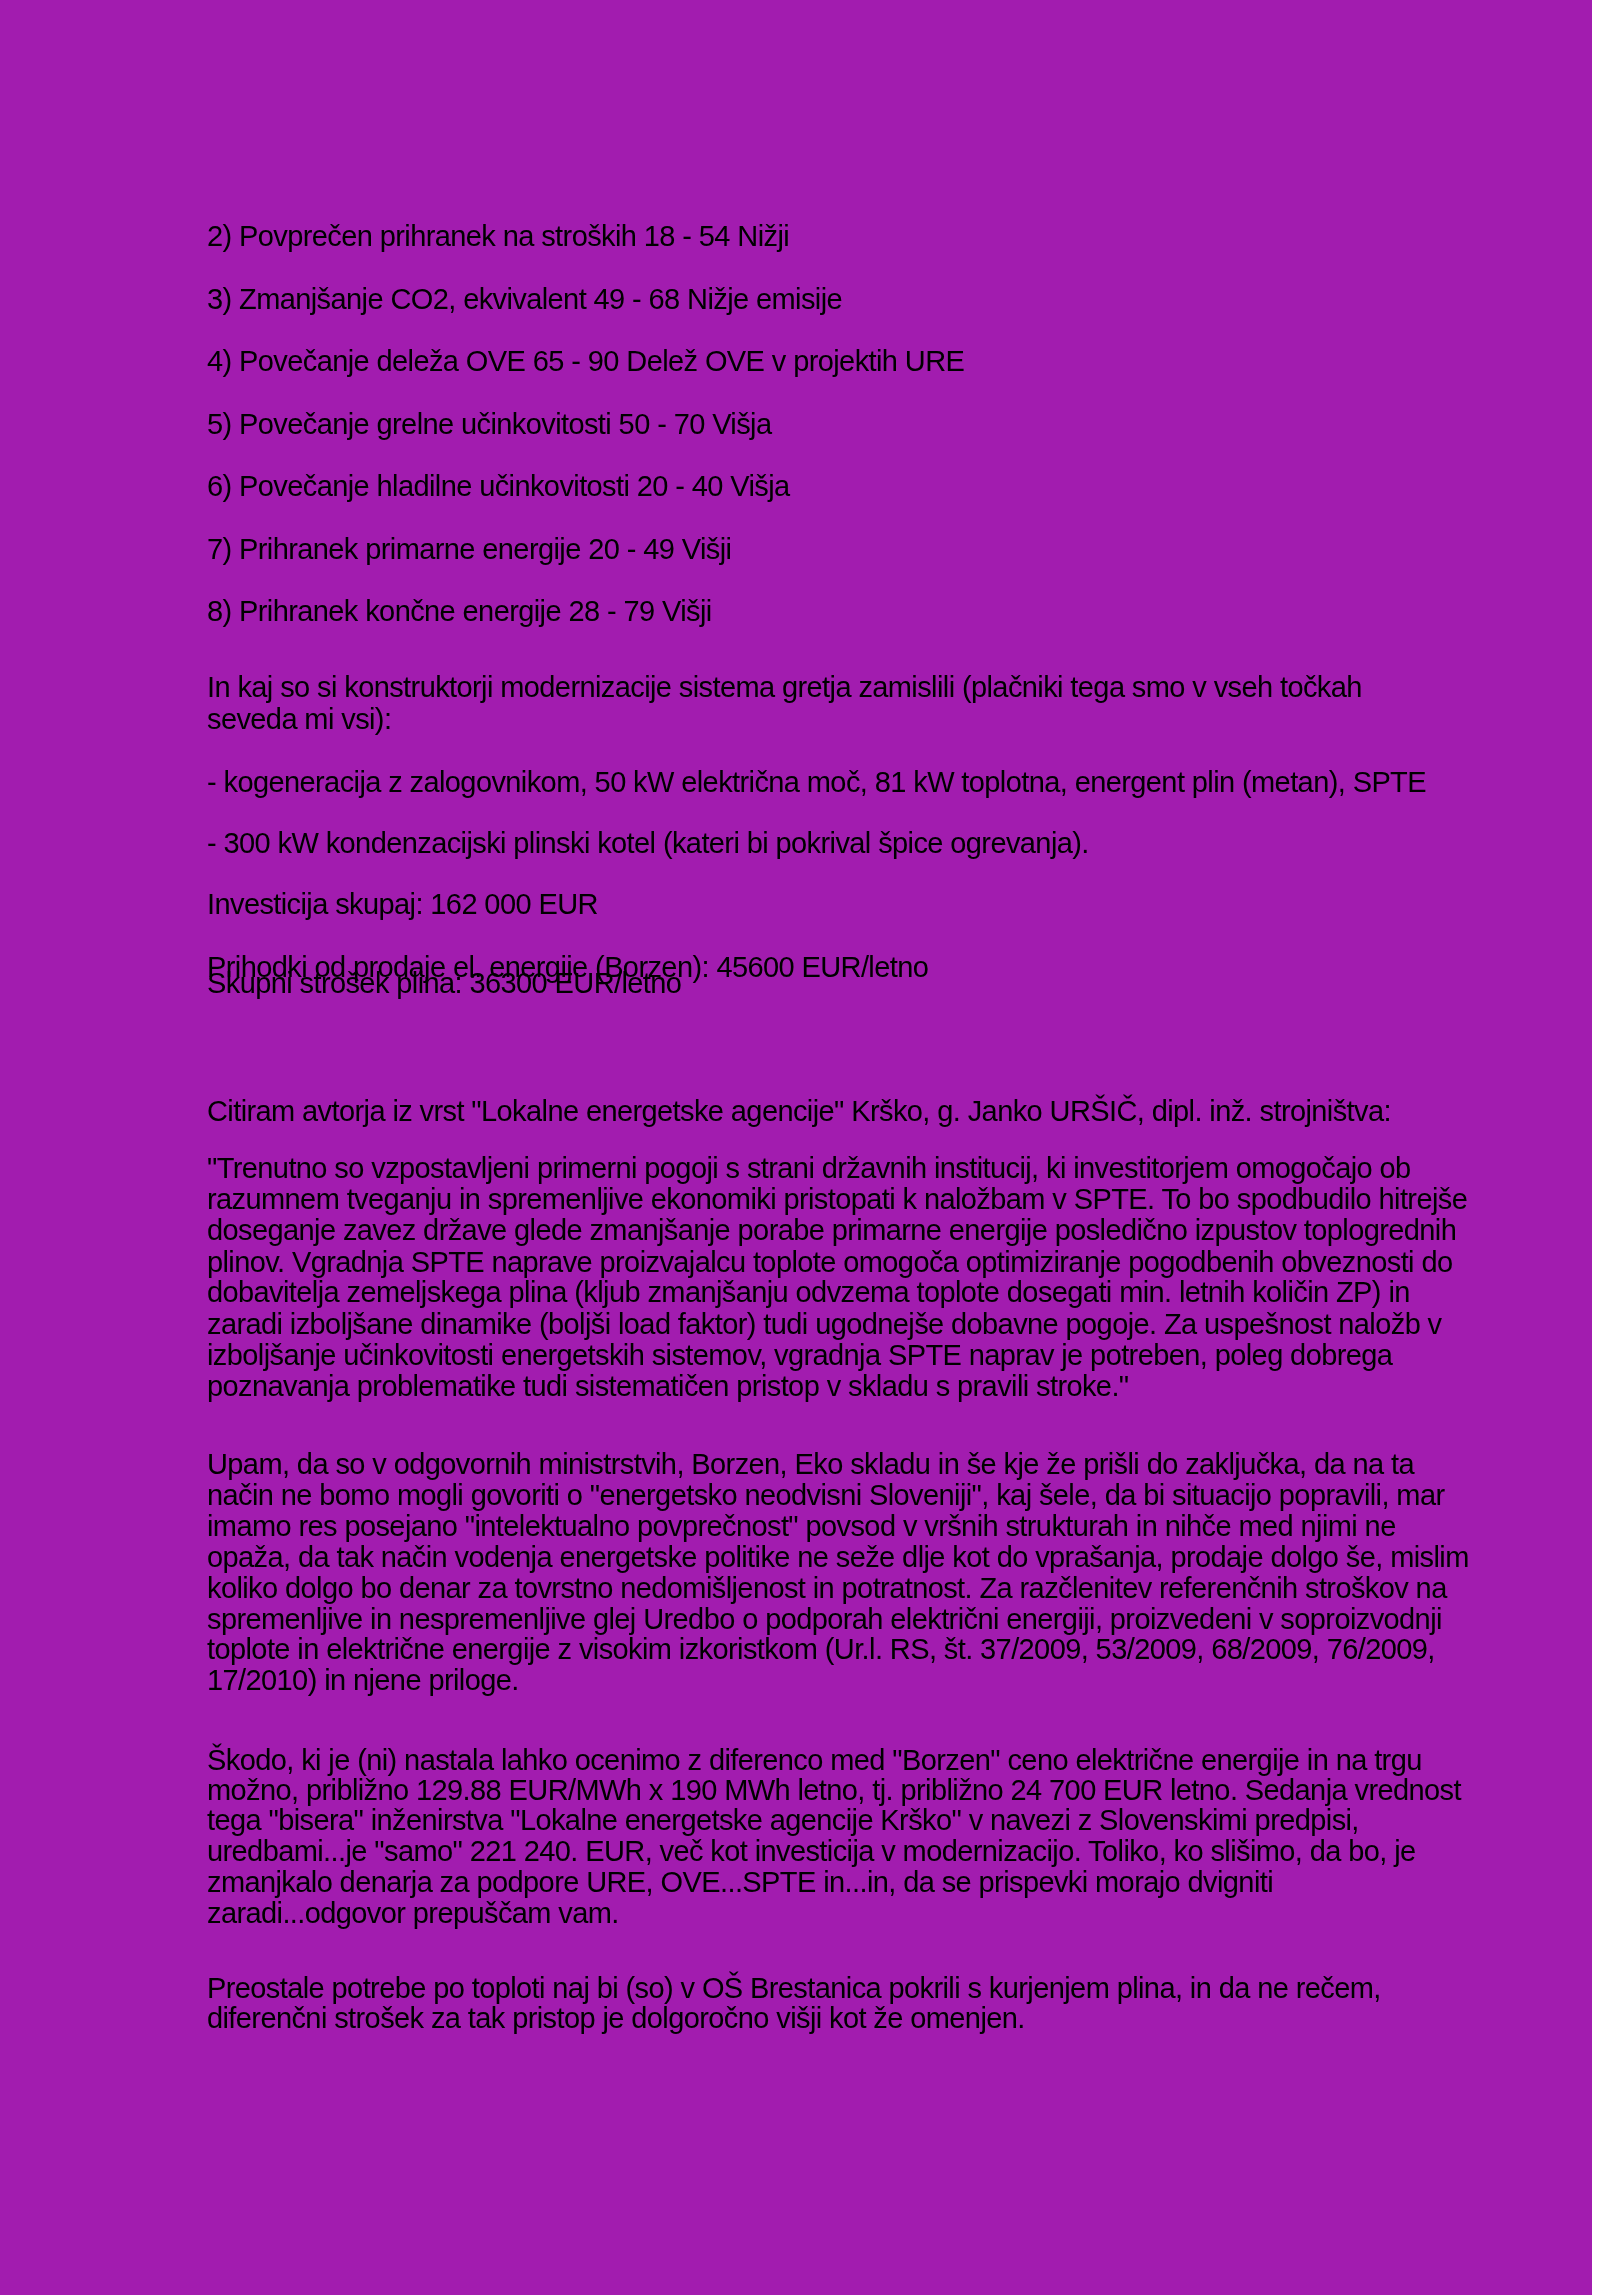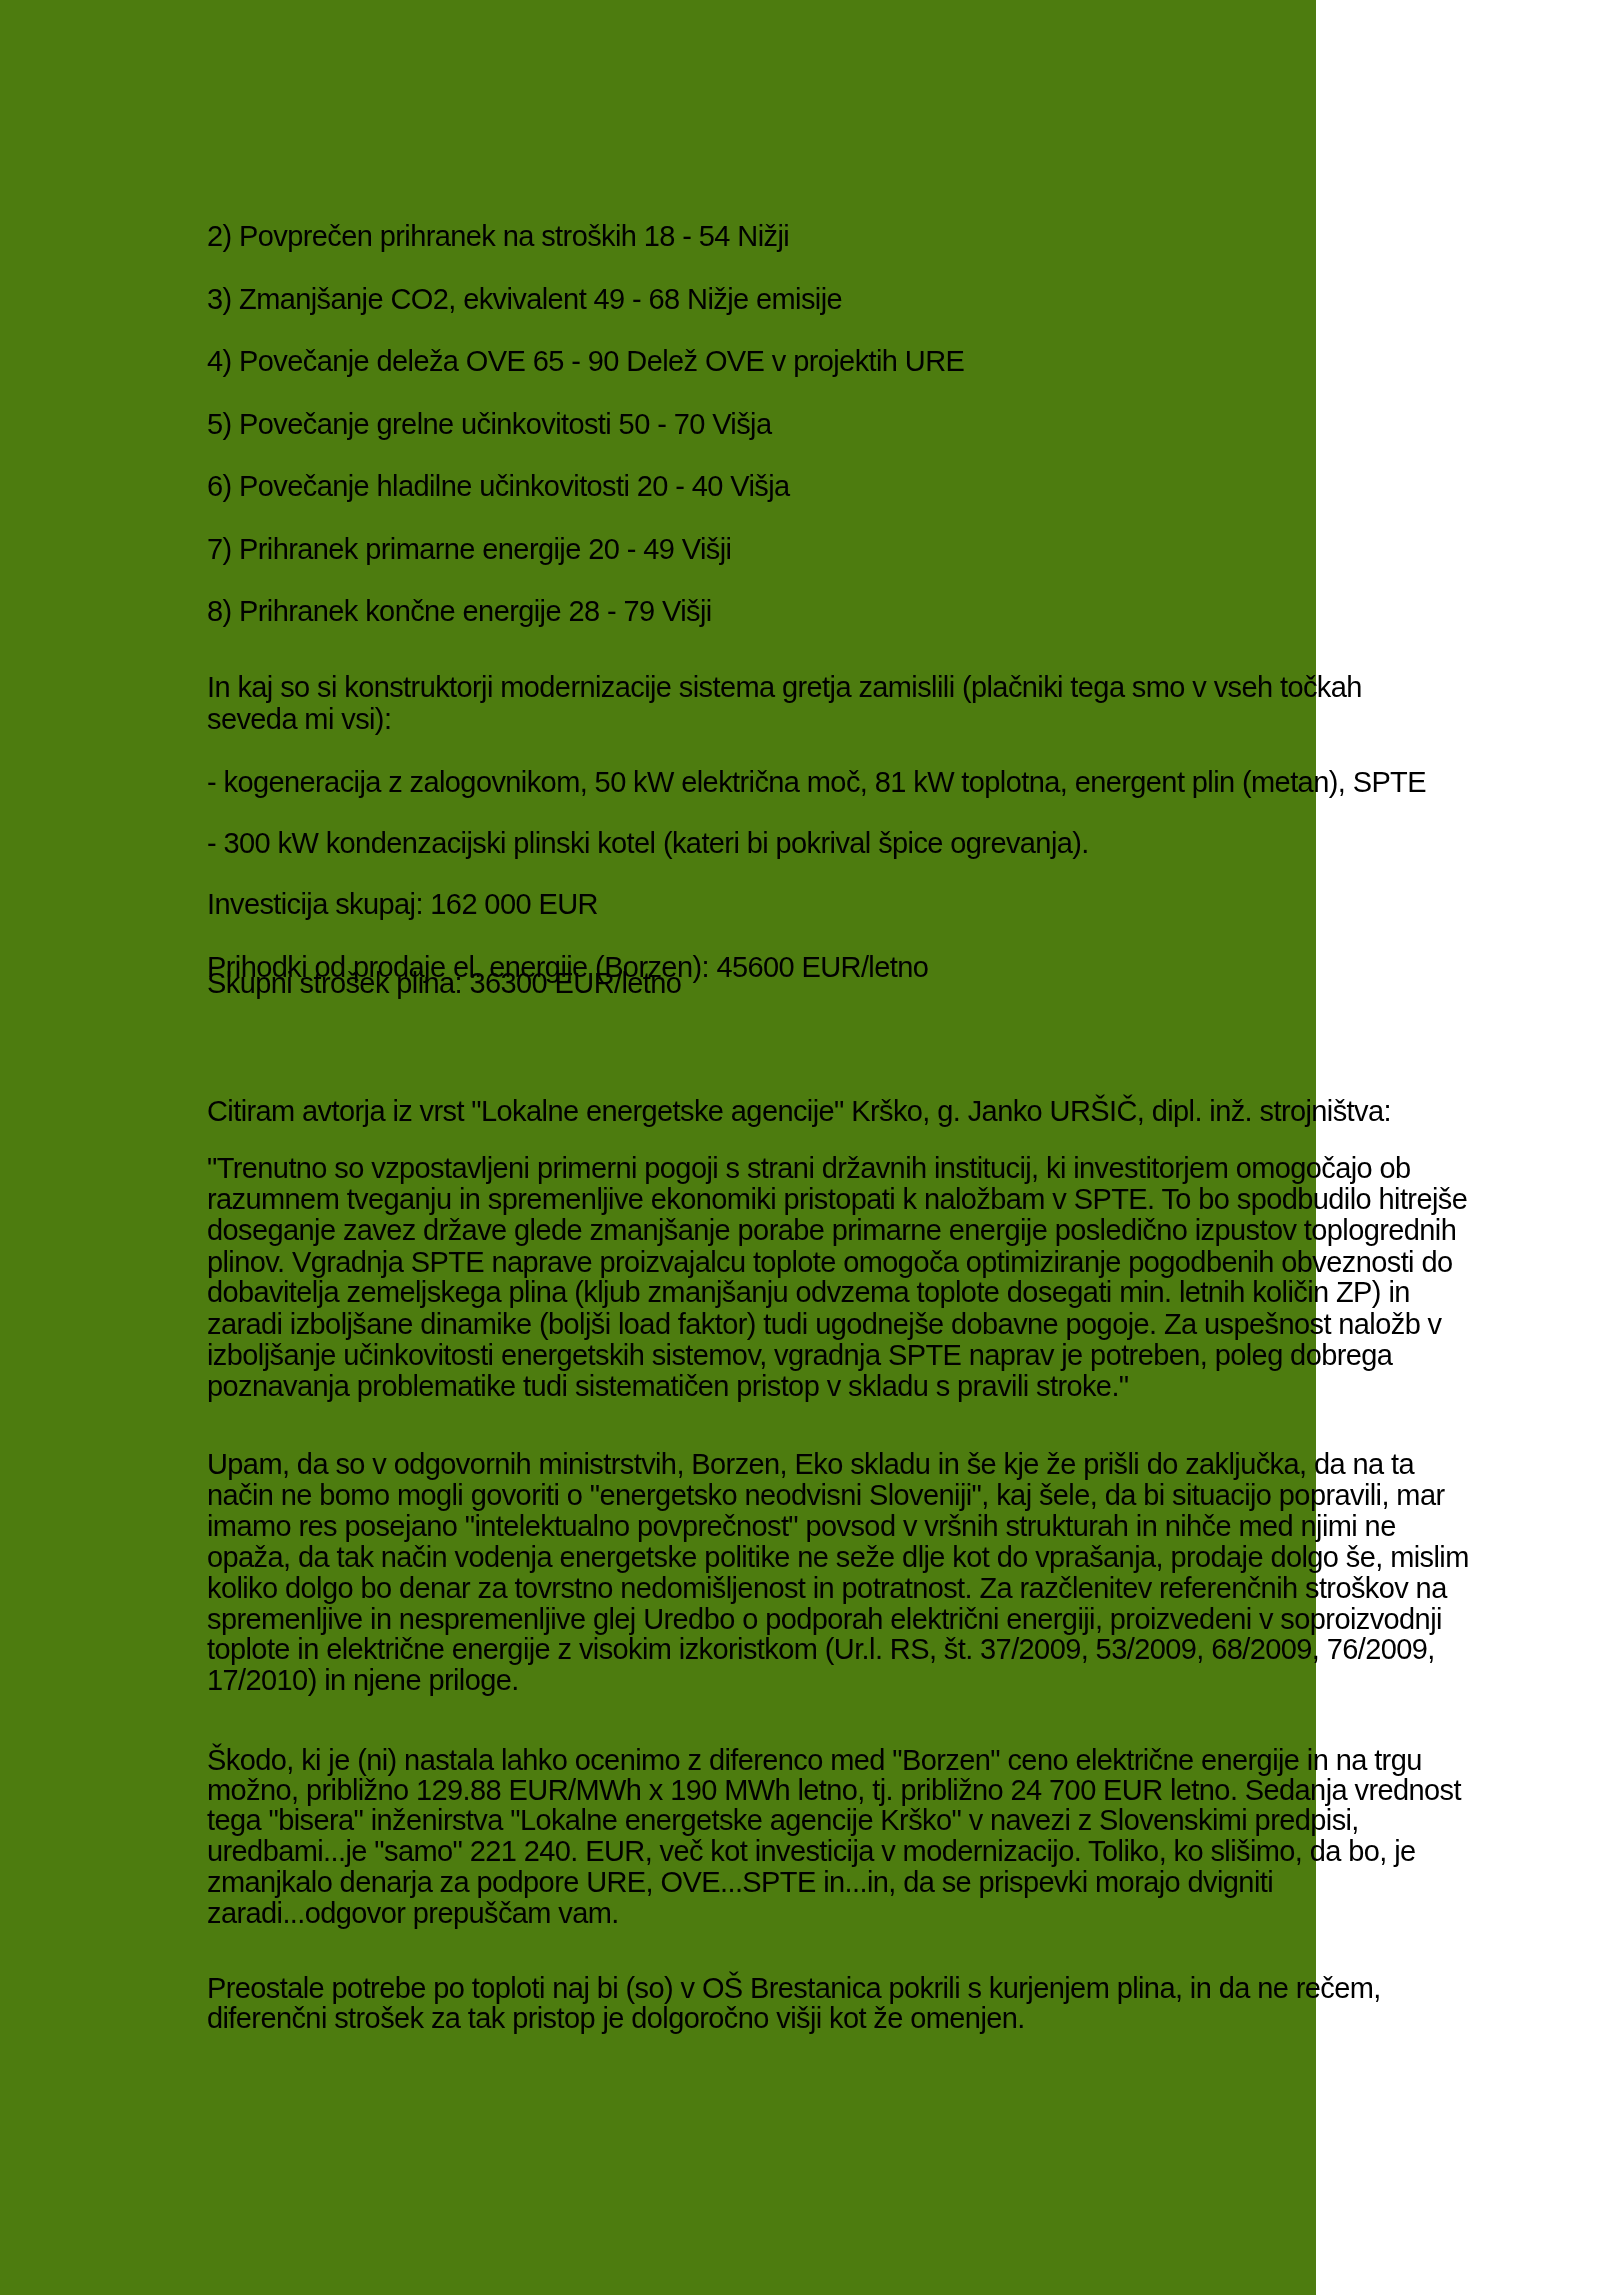--- a/index.html
+++ b/index.html
@@ -11,23 +11,23 @@
       width: 1614px;
       height: 2295px;
       position: relative;
       overflow: hidden;
       font-family: "Liberation Sans", "DejaVu Sans", sans-serif;
       color: #000000;
     }
     .page {
       position: absolute;
       left: 0; top: 0;
-      width: 1316px;
+      width: 1592px;
       height: 2295px;
-      background: #4d7c0f;
+      background: #a21caf;
     }
     .ln {
       position: absolute;
       left: 207px;
       font-size: 29px;
       line-height: 29px;
       letter-spacing: -0.6px;
       white-space: nowrap;
       
     }

